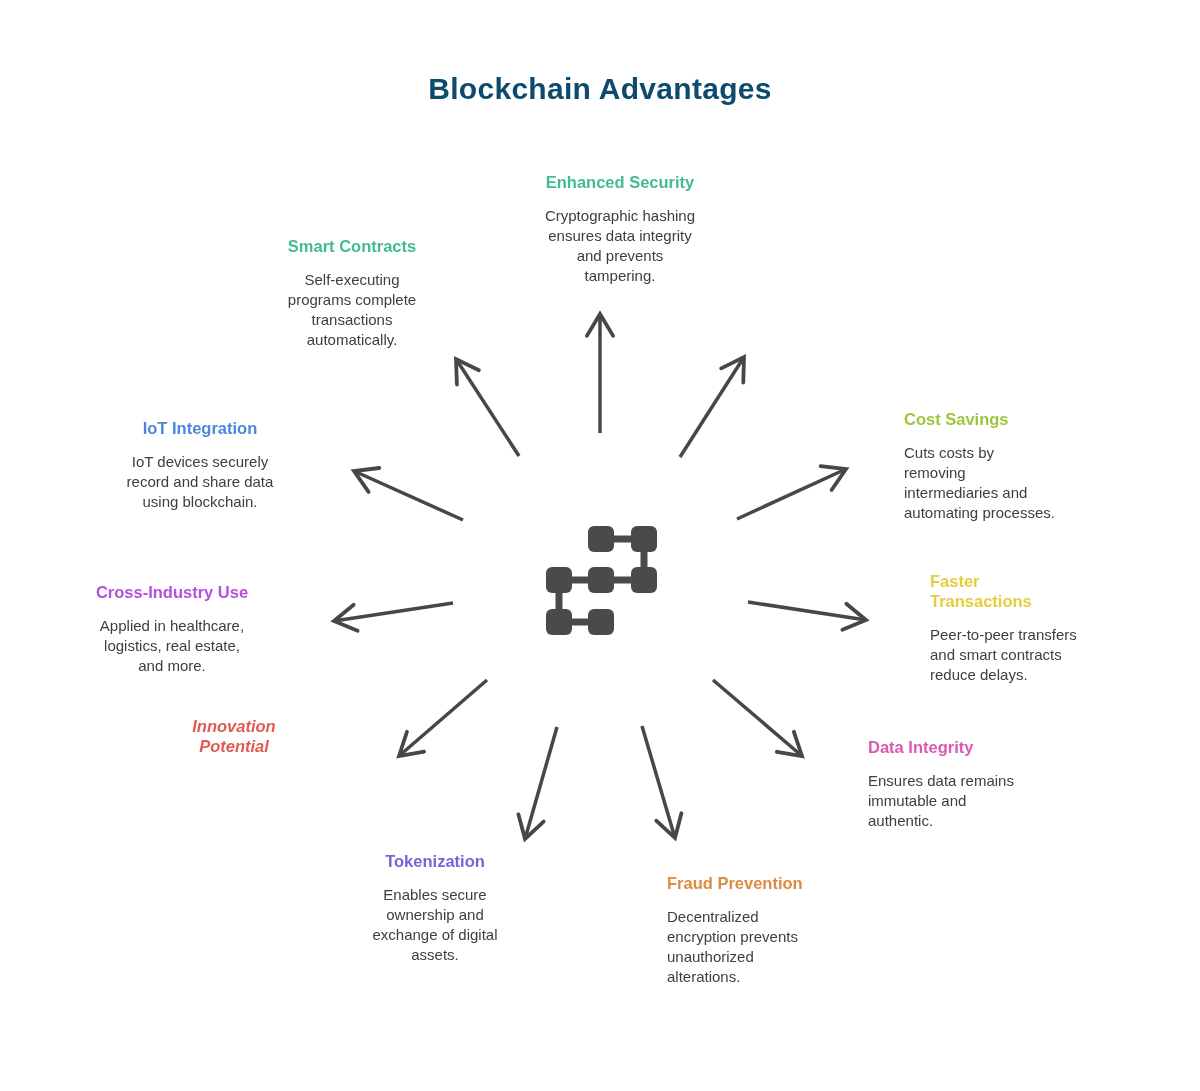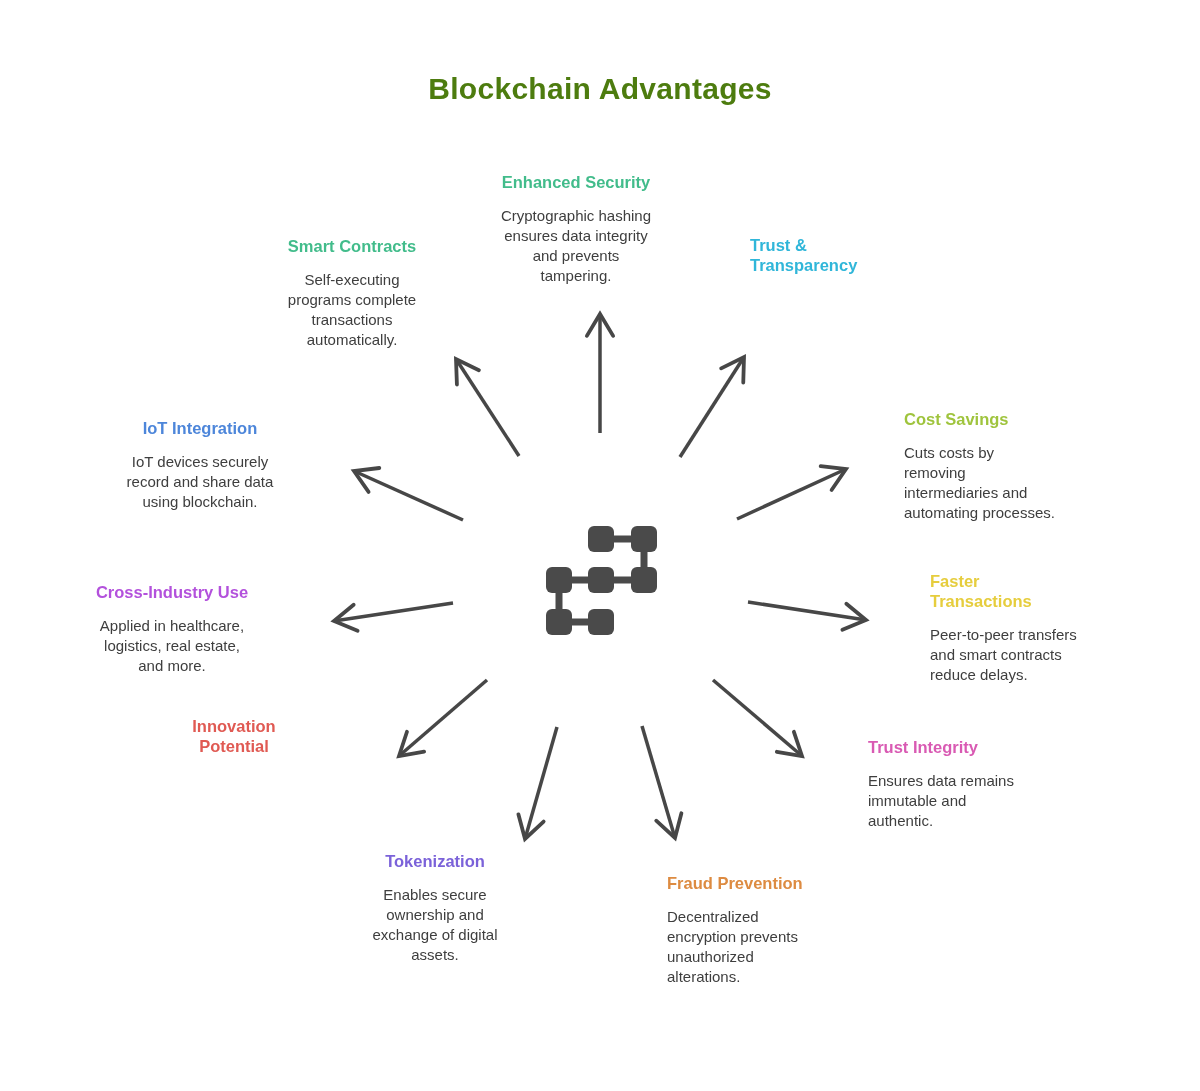--- a/index.html
+++ b/index.html
@@ -16,21 +16,21 @@
     overflow: hidden;
   }
   .diagram-title {
     position: absolute;
     top: 72px;
     left: 0;
     width: 1200px;
     text-align: center;
     font-size: 30px;
     font-weight: bold;
-    color: #4d7c0f;
+    color: #0c4a6e;
     letter-spacing: 0.3px;
   }
   .arrow-layer {
     position: absolute;
     top: 0;
     left: 0;
   }
   .item {
     position: absolute;
     font-size: 15px;
@@ -45,28 +45,28 @@
     white-space: pre-line;
   }
   .item p {
     margin: 0;
     white-space: pre-line;
   }
   .align-c { text-align: center; }
   .align-r { text-align: center; }
   .align-l { text-align: left; }
 
-  #item-enhanced-security { left: 466px; top: 172px; width: 220px; text-align: center; }
+  #item-enhanced-security { left: 510px; top: 172px; width: 220px; text-align: center; }
   #item-trust-transparency { left: 750px; top: 235px; width: 175px; }
   #item-cost-savings { left: 904px; top: 409px; width: 185px; }
   #item-faster-transactions { left: 930px; top: 571px; width: 165px; }
   #item-data-integrity { left: 868px; top: 737px; width: 175px; }
   #item-fraud-prevention { left: 667px; top: 873px; width: 180px; }
   #item-tokenization { left: 335px; top: 851px; width: 200px; }
-  #item-innovation-potential { left: 134px; top: 716px; width: 200px; }
+  #item-innovation-potential { left: 134px; top: 716px; width: 200px; font-style: italic; }
   #item-cross-industry-use { left: 72px; top: 582px; width: 200px; }
   #item-iot-integration { left: 100px; top: 418px; width: 200px; }
   #item-smart-contracts { left: 252px; top: 236px; width: 200px; }
 </style>
 </head>
 <body>
 
 <div class="canvas">
 
   <div class="diagram-title">Blockchain Advantages</div>
@@ -110,42 +110,40 @@
 
   <div class="item align-c" id="item-enhanced-security">
     <h3 style="color: rgb(66, 188, 139);">Enhanced Security</h3>
     <p>Cryptographic hashing
 ensures data integrity
 and prevents
 tampering.</p>
   </div>
 
   <div class="item align-l" id="item-trust-transparency">
-    <h3 style="color: rgb(48, 182, 217);">Trust &amp;
-Transparency</h3>
   </div>
 
   <div class="item align-l" id="item-cost-savings">
     <h3 style="color: rgb(159, 196, 61);">Cost Savings</h3>
     <p>Cuts costs by
 removing
 intermediaries and
 automating processes.</p>
   </div>
 
   <div class="item align-l" id="item-faster-transactions">
     <h3 style="color: rgb(230, 205, 61);">Faster
 Transactions</h3>
     <p>Peer-to-peer transfers
 and smart contracts
 reduce delays.</p>
   </div>
 
   <div class="item align-l" id="item-data-integrity">
-    <h3 style="color: rgb(217, 90, 179);">Trust Integrity</h3>
+    <h3 style="color: rgb(217, 90, 179);">Data Integrity</h3>
     <p>Ensures data remains
 immutable and
 authentic.</p>
   </div>
 
   <div class="item align-l" id="item-fraud-prevention">
     <h3 style="color: rgb(221, 139, 65);">Fraud Prevention</h3>
     <p>Decentralized
 encryption prevents
 unauthorized

